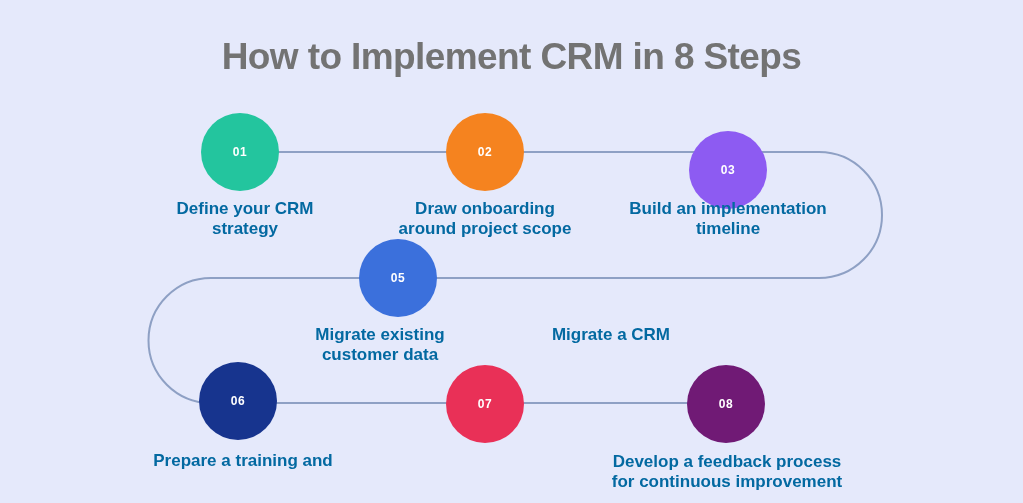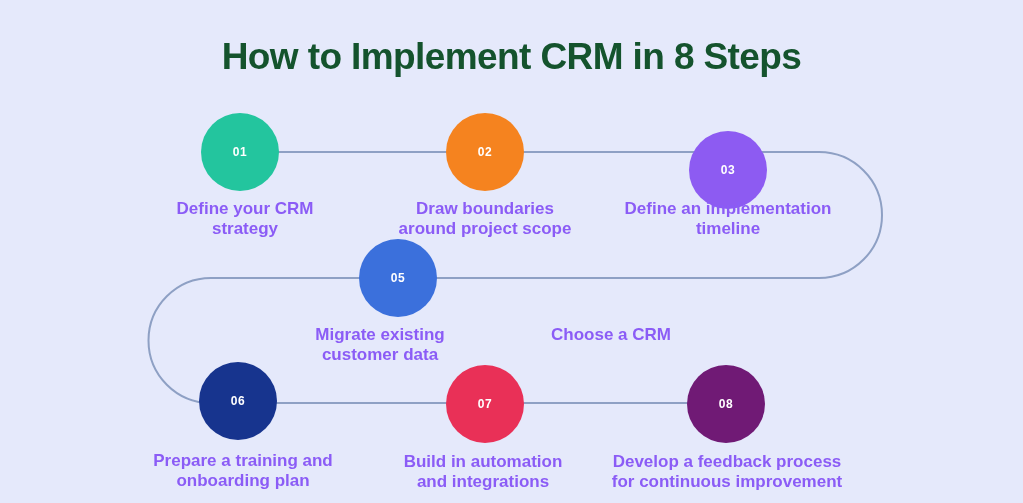--- a/index.html
+++ b/index.html
@@ -16,21 +16,21 @@
 
   .title {
     position: absolute;
     left: 0;
     top: 36px;
     width: 1023px;
     text-align: center;
     font-size: 37px;
     font-weight: bold;
     letter-spacing: -0.6px;
-    color: #14532d;
+    color: #737373;
   }
 
   .connector-svg {
     position: absolute;
     left: 0;
     top: 0;
     width: 1023px;
     height: 503px;
   }
 
@@ -49,21 +49,21 @@
     font-weight: bold;
     letter-spacing: 0.5px;
   }
   .step-label {
     position: absolute;
     transform: translateX(-50%);
     text-align: center;
     font-size: 17px;
     font-weight: bold;
     line-height: 19.5px;
-    color: #8b5cf6;
+    color: #0369a1;
     white-space: nowrap;
   }
   .step-label span { display: block; }
 
   
   .pos-c1 { left: 201px; top: 113px; }
   .pos-c2 { left: 446px; top: 113px; }
   .pos-c3 { left: 689px; top: 131px; }
   .pos-c4 { left: 571px; top: 239px; }
   .pos-c5 { left: 359px; top: 239px; }
@@ -97,58 +97,53 @@
   </div>
   <div class="step-label pos-l1">
     <span>Define your CRM</span>
     <span>strategy</span>
   </div>
 
   <div class="step-circle pos-c2" style="background-color: rgb(245, 131, 31);">
     <span class="step-number">02</span>
   </div>
   <div class="step-label pos-l2">
-    <span>Draw boundaries</span>
+    <span>Draw onboarding</span>
     <span>around project scope</span>
   </div>
 
   <div class="step-circle pos-c3" style="background-color: rgb(141, 91, 242);">
     <span class="step-number">03</span>
   </div>
   <div class="step-label pos-l3">
-    <span>Define an implementation</span>
+    <span>Build an implementation</span>
     <span>timeline</span>
   </div>
 
   <div class="step-label pos-l4">
-    <span>Choose a CRM</span>
+    <span>Migrate a CRM</span>
   </div>
 
   <div class="step-circle pos-c5" style="background-color: rgb(59, 112, 220);">
     <span class="step-number">05</span>
   </div>
   <div class="step-label pos-l5">
     <span>Migrate existing</span>
     <span>customer data</span>
   </div>
 
   <div class="step-circle pos-c6" style="background-color: rgb(23, 52, 142);">
     <span class="step-number">06</span>
   </div>
   <div class="step-label pos-l6">
     <span>Prepare a training and</span>
-    <span>onboarding plan</span>
   </div>
 
   <div class="step-circle pos-c7" style="background-color: rgb(233, 48, 87);">
     <span class="step-number">07</span>
-  </div>
-  <div class="step-label pos-l7">
-    <span>Build in automation</span>
-    <span>and integrations</span>
   </div>
 
   <div class="step-circle pos-c8" style="background-color: #701a75;">
     <span class="step-number">08</span>
   </div>
   <div class="step-label pos-l8">
     <span>Develop a feedback process</span>
     <span>for continuous improvement</span>
   </div>
 

